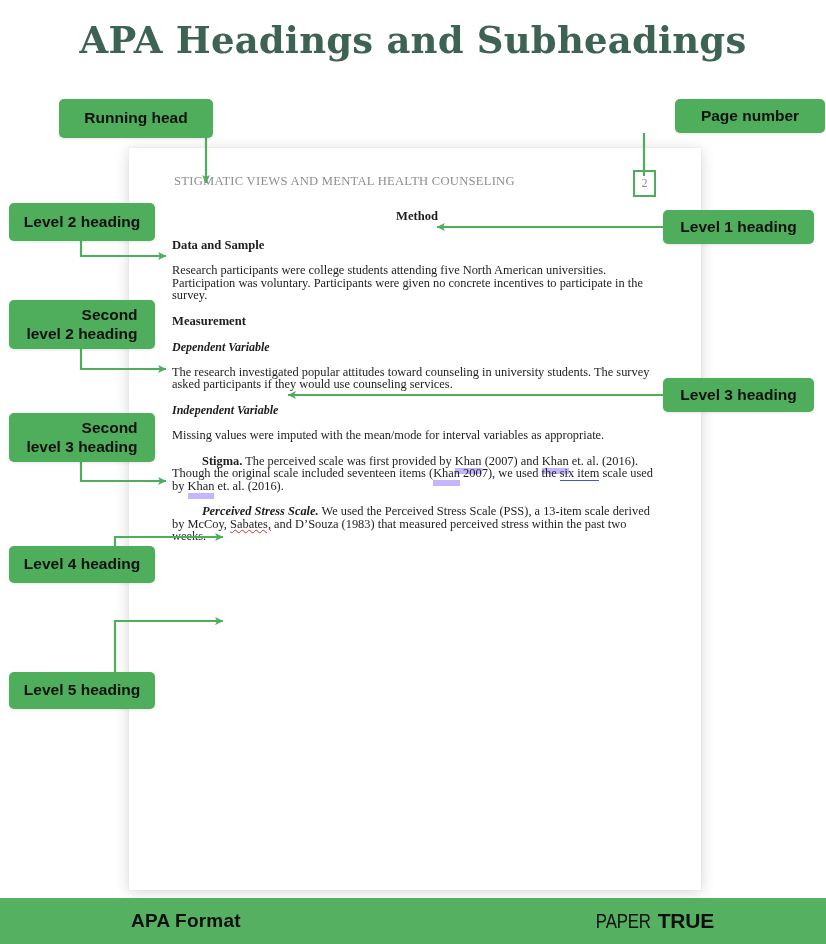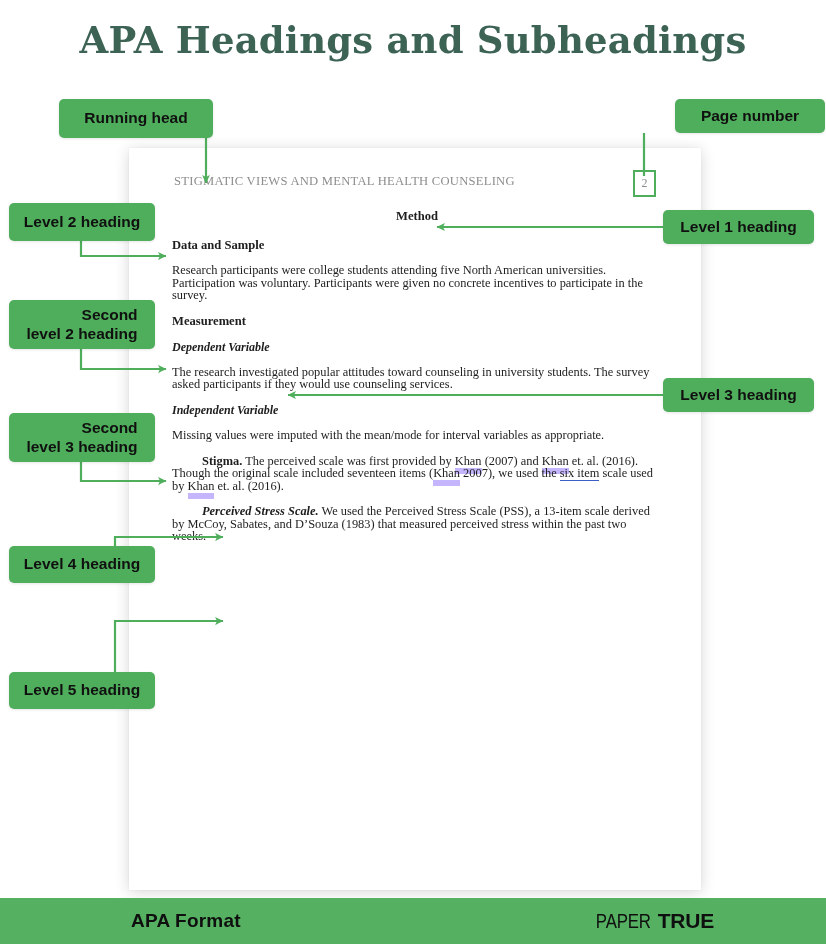--- a/index.html
+++ b/index.html
@@ -57,20 +57,21 @@
   #doc-body p{ margin:0 0 13.5px 0; line-height:1.0; }
   .h1c{ text-align:center; font-weight:bold; font-size:12.6px; margin-bottom:16px !important; }
   .h2l{ font-weight:bold; font-size:12.6px; margin-bottom:13px !important; }
   .h3l{ font-weight:bold; font-style:italic; font-size:12px; margin-bottom:13px !important; }
   .para{ line-height:2.12; text-align:left; }
   .para-indent{ text-indent:30px; }
   .h4run{ font-weight:bold; }
   .h5run{ font-weight:bold; font-style:italic; }
   .link-underline{ border-bottom:1px solid #3b5ec9; color:#1d1d1d; }
   .spell-err{
+    text-decoration:underline;
     text-decoration-style:wavy;
     text-decoration-color:#e02b2b;
     text-decoration-thickness:1px;
   }
   .thin-underline{ border-bottom:6px solid #c4b5fd; }
 
   
   .callout{
     position:absolute;
     background:#4fae5b;

